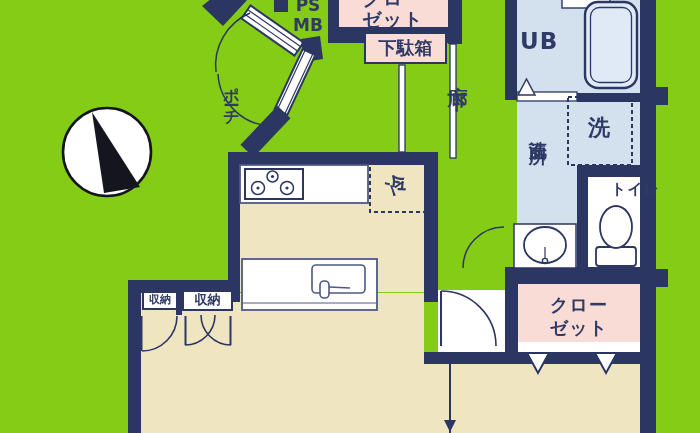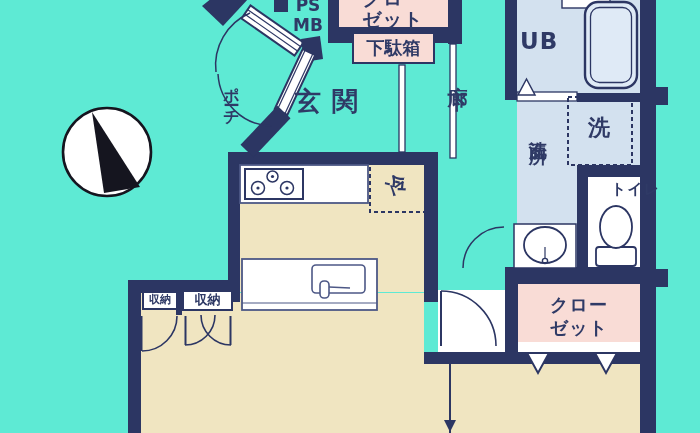--- a/index.html
+++ b/index.html
@@ -1,16 +1,16 @@
 <!DOCTYPE html>
 <html><head>
 <meta charset="utf-8">
 <style>
   html,body{margin:0;padding:0;background:#fff;}
-  #plan{position:relative;width:700px;height:433px;background:#5eead4;overflow:hidden;
+  #plan{position:relative;width:700px;height:433px;background:#84cc16;overflow:hidden;
         font-family:"DejaVu Sans",sans-serif;}
   .room{position:absolute;z-index:1;}
   .whitezone{position:absolute;z-index:1;background:#ffffff;}
   .wall{position:absolute;z-index:2;background:#2c3663;}
   #fixsvg{position:absolute;left:0;top:0;z-index:3;}
   .lbl{position:absolute;color:#2f3a66;font-weight:bold;z-index:4;line-height:1.15;white-space:nowrap;}
   .v{writing-mode:vertical-rl;text-orientation:mixed;}
   .boxlbl{display:flex;align-items:center;justify-content:center;
           border:2px solid #2c3663;box-sizing:border-box;}
   .ctr{text-align:center;}
@@ -148,22 +148,21 @@
   </svg>
 
   <div class="lbl ctr" style="left:284px;top:-5px;width:48px;font-size:17px;line-height:1.2;">
     <div>PS</div>
     <div>MB</div>
   </div>
   <div class="lbl ctr" style="left:336px;top:-12px;width:114px;font-size:19px;line-height:21px;letter-spacing:1px;">
     <div>クロー</div>
     <div>ゼット</div>
   </div>
-  <div class="lbl boxlbl" style="left:352px;top:32px;width:83px;height:32px;font-size:18px;background:#f9dcd6;border-width:2.5px;">下駄箱</div>
-  <div class="lbl" style="left:295px;top:87px;font-size:26px;letter-spacing:11px;">玄関</div>
+  <div class="lbl boxlbl" style="left:364px;top:32px;width:83px;height:32px;font-size:18px;background:#f9dcd6;border-width:2.5px;">下駄箱</div>
   <div class="lbl v" style="left:222px;top:76px;font-size:16px;letter-spacing:2px;">ポーチ</div>
   <div class="lbl v" style="left:446px;top:70px;font-size:20px;letter-spacing:8px;">廊下</div>
   <div class="lbl" style="left:520px;top:28px;font-size:23px;letter-spacing:1px;">UB</div>
   <div class="lbl v" style="left:527px;top:126px;font-size:18px;letter-spacing:3px;">洗面所</div>
   <div class="lbl" style="left:588px;top:115px;font-size:22px;">洗</div>
   <div class="lbl" style="left:611px;top:181px;font-size:15px;letter-spacing:1px;">トイレ</div>
   <div class="lbl ctr" style="left:518px;top:293px;width:122px;font-size:18px;line-height:23px;letter-spacing:1px;">
     <div>クロー</div>
     <div>ゼット</div>
   </div>

